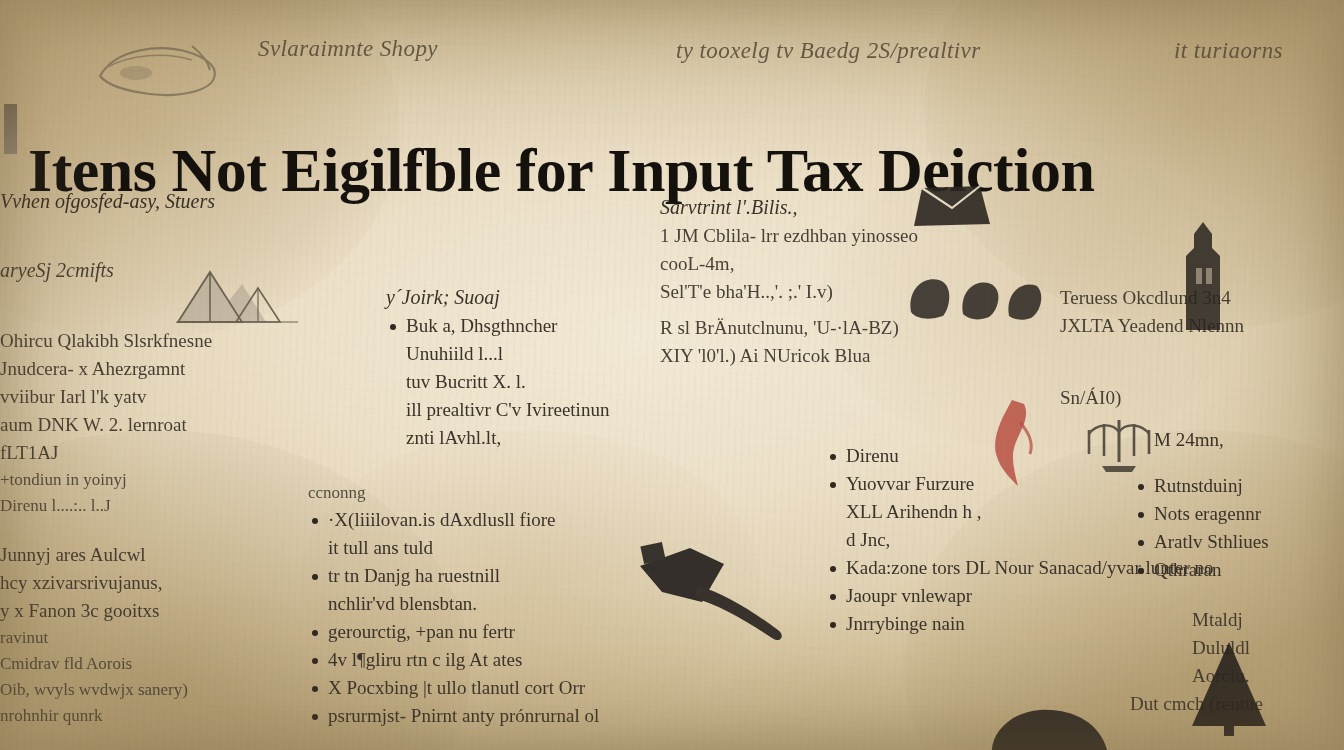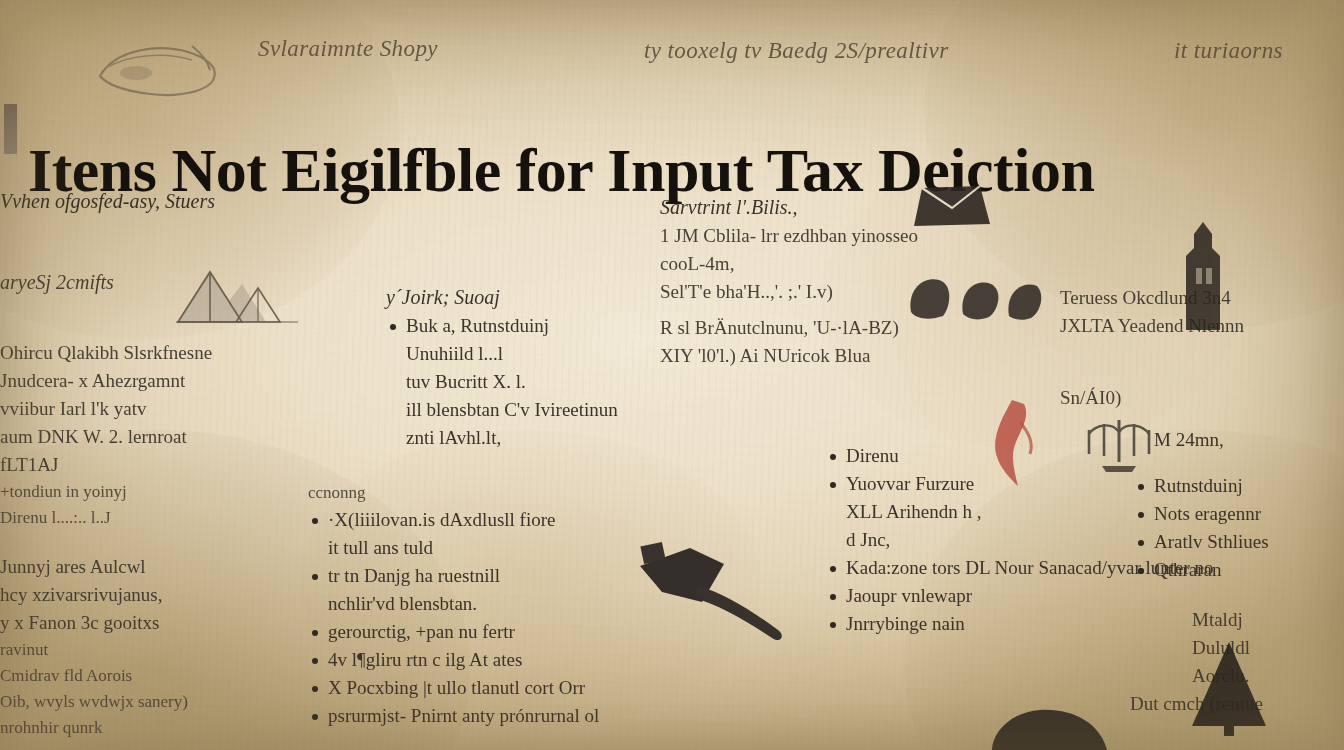--- a/index.html
+++ b/index.html
@@ -57,21 +57,21 @@
     font-family: "Liberation Serif", serif;
     font-style: italic;
     font-size: 23px;
     color: #55493a;
     opacity: 0.88;
     white-space: nowrap;
     filter: blur(0.45px);
     letter-spacing: 0.4px;
   }
   .hdr-a { left: 258px; top: 2px; }
-  .hdr-b { left: 644px; top: 4px; }
+  .hdr-b { left: 676px; top: 4px; }
   .hdr-c { left: 1174px; top: 4px; }
 
   .flourish {
     position: absolute;
     left: 96px; top: 8px;
     width: 130px; height: 58px;
     opacity: 0.55;
   }
 
   .title {
@@ -193,21 +193,21 @@
     <div class="hdr-text hdr-c">it turiaorns</div>
   </div>
 
   <div class="title-bar"></div>
   <h1 class="title">Itens Not Eigilfble for Input Tax Deiction</h1>
 
   <div class="col col1">
     <div class="blk">
       <div class="line l-head">Vvhen  ofgosfed-asy, Stuers</div>
     </div>
-    <div class="blk" style="margin-top:52px;">
+    <div class="blk" style="margin-top:40px;">
       <div class="line l-sub">aryeSj 2cmifts</div>
     </div>
     <div class="blk" style="margin-top:42px;">
       <div class="line l-body">Ohircu Qlakibh Slsrkfnesne</div>
       <div class="line l-body">Jnudcera-     x Ahezrgamnt</div>
       <div class="line l-body">vviibur          Iarl l'k yatv</div>
       <div class="line l-body">aum DNK        W. 2. lernroat</div>
       <div class="line l-body">fLT1AJ</div>
       <div class="line l-small">+tondiun in yoinyj</div>
       <div class="line l-small">Direnu        l....:.. l..J</div>
@@ -220,24 +220,24 @@
       <div class="line l-small">Cmidrav fld Aorois</div>
       <div class="line l-small">Oib, wvyls wvdwjx sanery)</div>
       <div class="line l-small">nrohnhir qunrk</div>
     </div>
   </div>
 
   <div class="col col2">
     <div class="blk" style="margin-top:96px;">
       <div class="line l-head" style="padding-left:86px;">y´Joirk; Suoaj</div>
       <ul class="bullets" style="padding-left:86px;">
-        <li>Buk a, Rutnstduinj</li>
+        <li>Buk a, Dhsgthncher</li>
         <li class="nodot indent">Unuhiild         l...l</li>
         <li class="nodot indent">tuv Bucritt X. l.</li>
-        <li class="nodot indent">ill         blensbtan C'v Ivireetinun</li>
+        <li class="nodot indent">ill         prealtivr C'v Ivireetinun</li>
         <li class="nodot indent">znti lAvhl.lt,</li>
       </ul>
     </div>
     <div class="blk" style="margin-top:28px;">
       <div class="line l-small" style="padding-left:8px;">ccnonng</div>
       <ul class="bullets" style="padding-left:8px;">
         <li>·X(liiilovan.is  dAxdlusll fiore</li>
         <li class="nodot indent">it tull ans tuld</li>
         <li>tr tn Danjg ha ruestnill</li>
         <li class="nodot indent">nchlir'vd blensbtan.</li>

